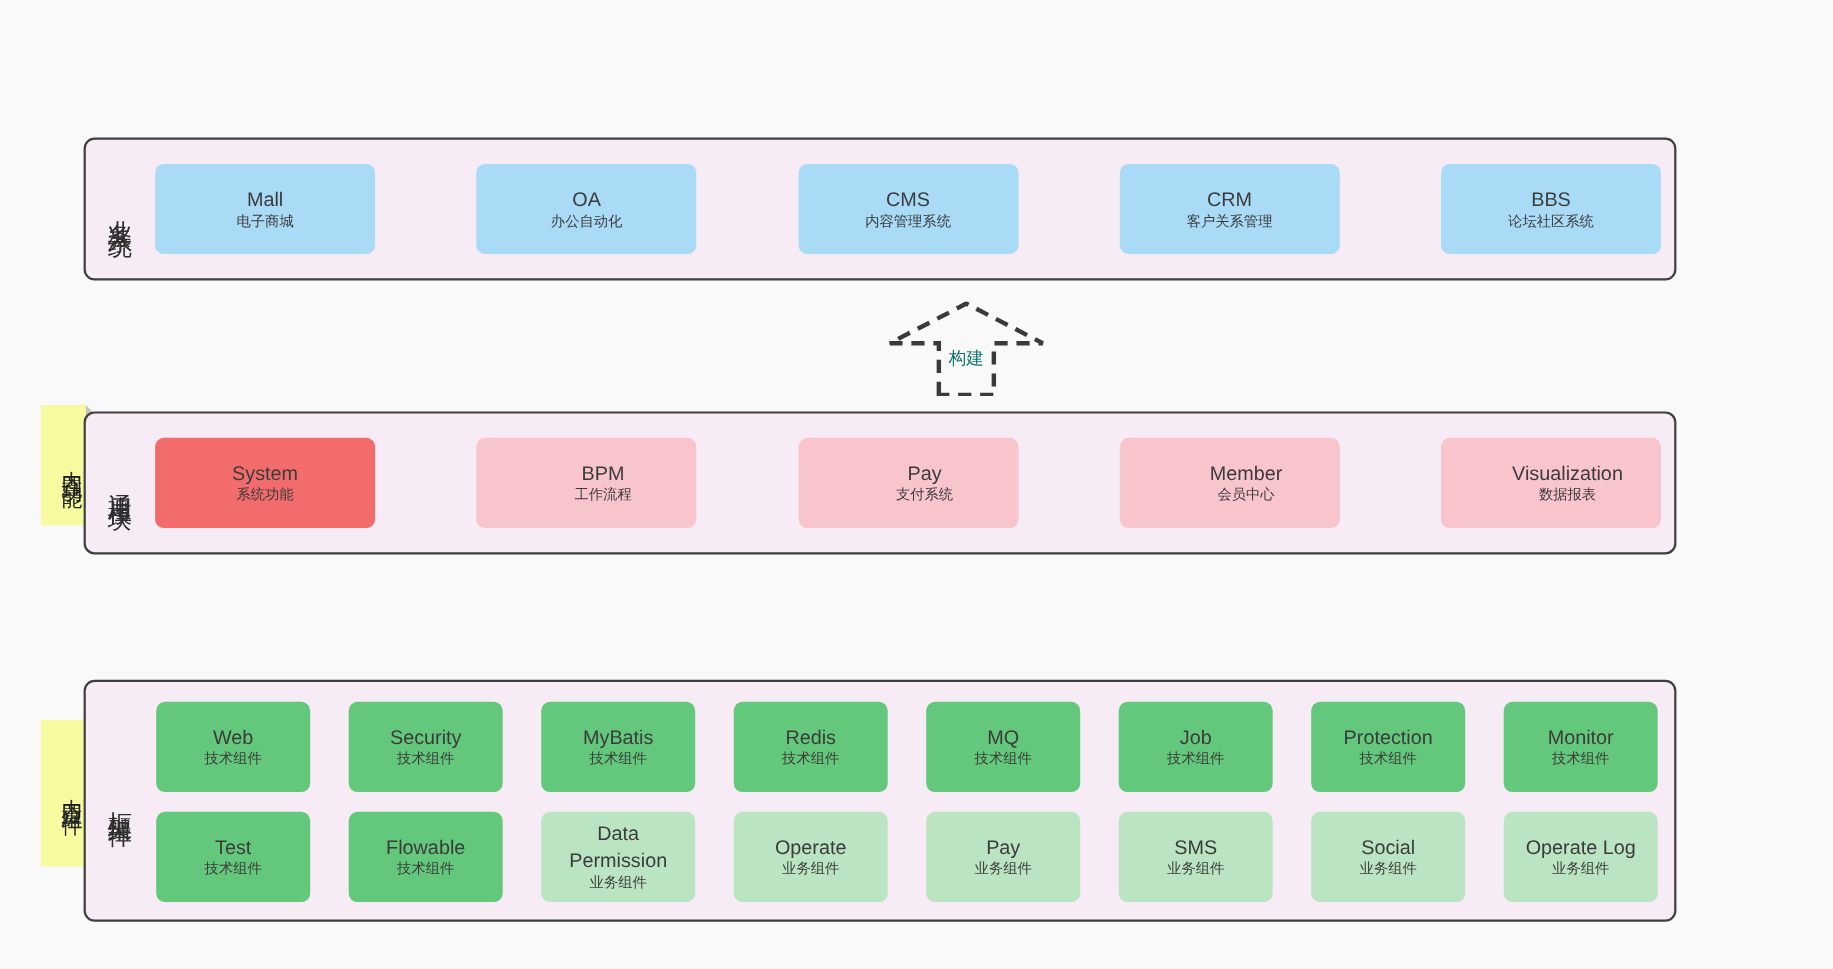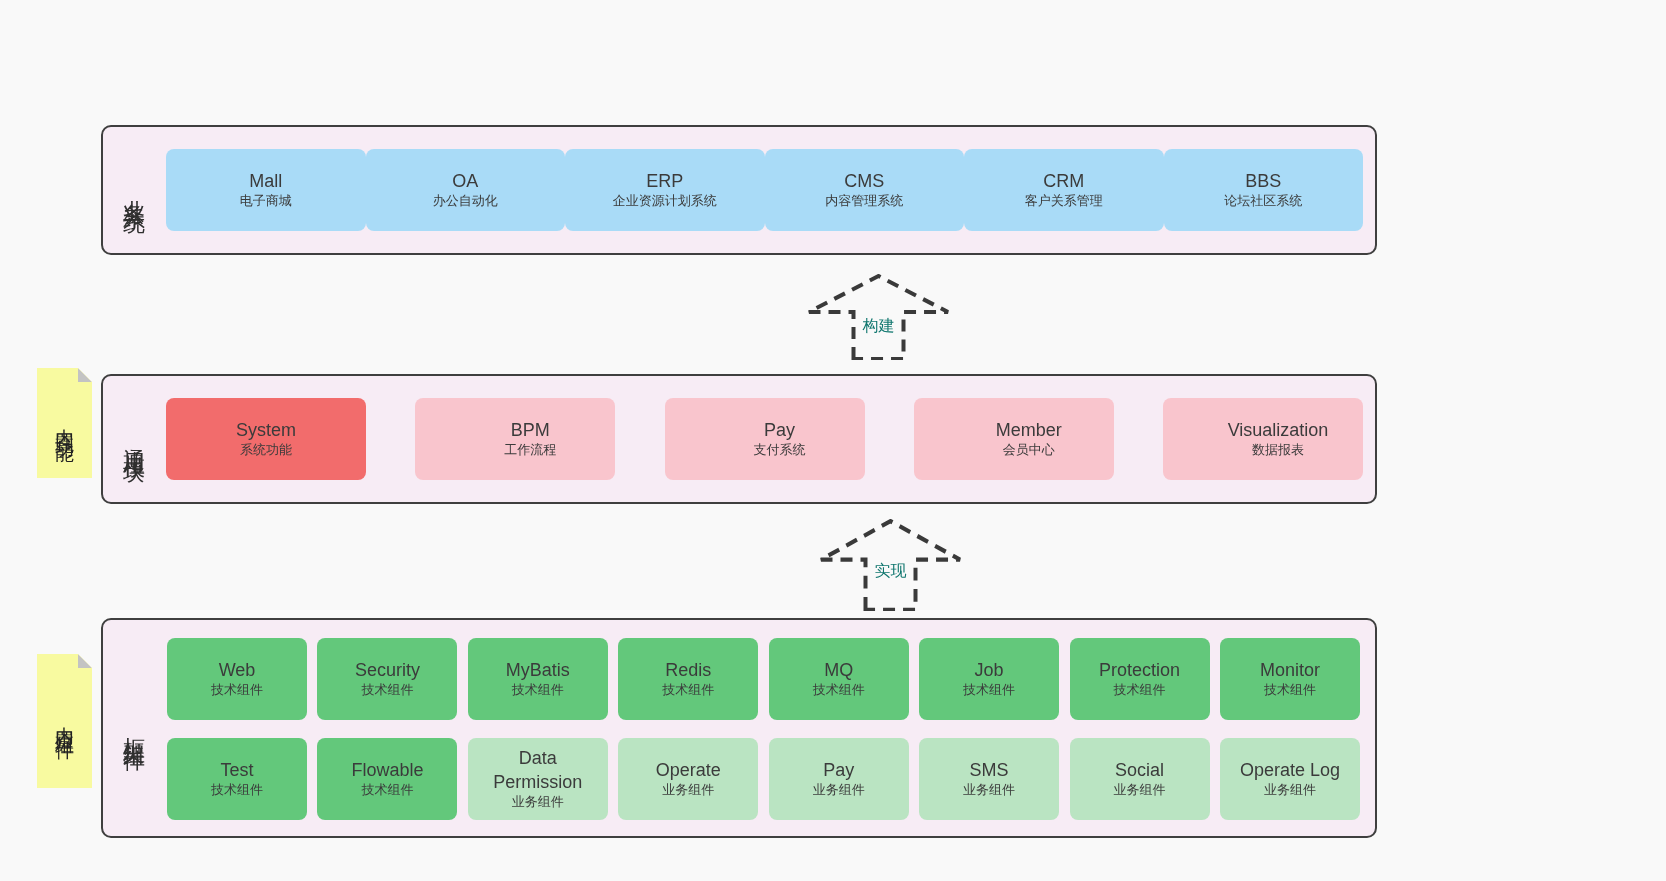--- a/index.html
+++ b/index.html
@@ -24,21 +24,21 @@
     position:absolute;top:0;right:0;width:14px;height:14px;
     background:var(--sticky-fold);
     clip-path:polygon(0 0, 100% 100%, 0 100%);
   }
   .sticky-text{
     writing-mode:vertical-rl;text-orientation:upright;
     font-size:19px;letter-spacing:5px;color:#222;
   }
   
   .layer{
-    position:absolute;left:101px;width:1276px;
+    position:absolute;left:76px;width:1448px;
     box-sizing:border-box;
     background:var(--panel-bg);
     border:2px solid var(--panel-border);
     border-radius:10px;
   }
   .layer-top{top:125px;height:130px;}
   .layer-mid{top:374px;height:130px;}
   .layer-bot{top:618px;height:220px;}
   .layer-label{
     position:absolute;left:10px;top:0;bottom:0;width:42px;
@@ -100,24 +100,20 @@
     <div class="boxes">
       <div class="box blue">
         <div class="box-title">Mall</div>
         <div class="box-sub">电子商城</div>
       </div>
       <div class="box blue">
         <div class="box-title">OA</div>
         <div class="box-sub">办公自动化</div>
       </div>
       <div class="box blue">
-        <div class="box-title">ERP</div>
-        <div class="box-sub">企业资源计划系统</div>
-      </div>
-      <div class="box blue">
         <div class="box-title">CMS</div>
         <div class="box-sub">内容管理系统</div>
       </div>
       <div class="box blue">
         <div class="box-title">CRM</div>
         <div class="box-sub">客户关系管理</div>
       </div>
       <div class="box blue">
         <div class="box-title">BBS</div>
         <div class="box-sub">论坛社区系统</div>
@@ -151,26 +147,20 @@
         <div class="box-title">Member</div>
         <div class="box-sub">会员中心</div>
       </div>
       <div class="box pink">
         <div class="box-title">Visualization</div>
         <div class="box-sub">数据报表</div>
       </div>
     </div>
   </section>
 
-  <div class="arrow arrow-2">
-    <svg viewBox="0 0 143 86" preserveAspectRatio="none">
-      <path d="M46.5,85 L46.5,38 L2,38 L71.5,2 L141,38 L96.5,38 L96.5,85 Z" fill="none" stroke="#3a3a3a" stroke-width="4" stroke-dasharray="12 8"></path>
-    </svg>
-    <span class="arrow-label">实现</span>
-  </div>
 
   <section class="layer layer-bot">
     <div class="layer-label">框架组件</div>
     <div class="rows">
       <div class="boxes-row">
         <div class="box box-sm green">
           <div class="box-title">Web</div>
           <div class="box-sub">技术组件</div>
         </div>
         <div class="box box-sm green">

